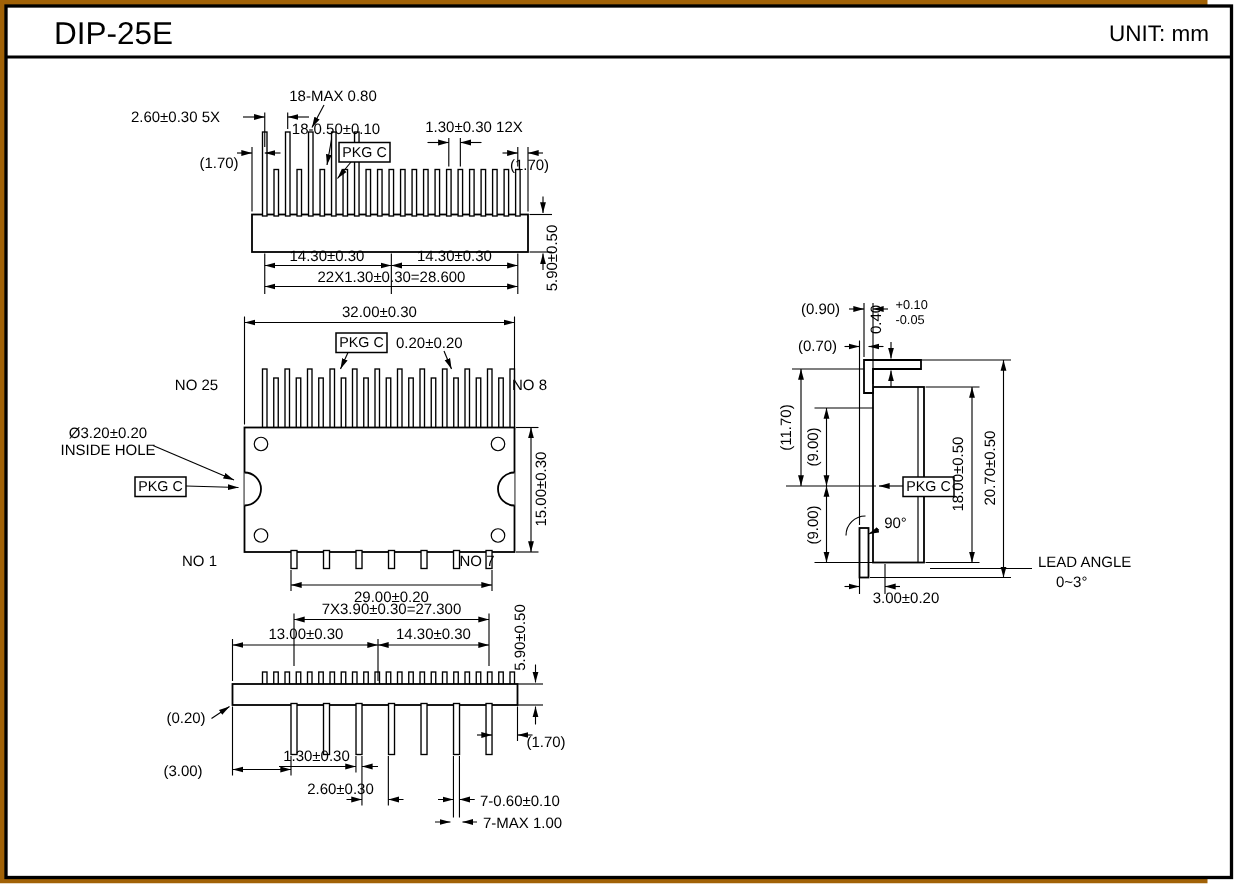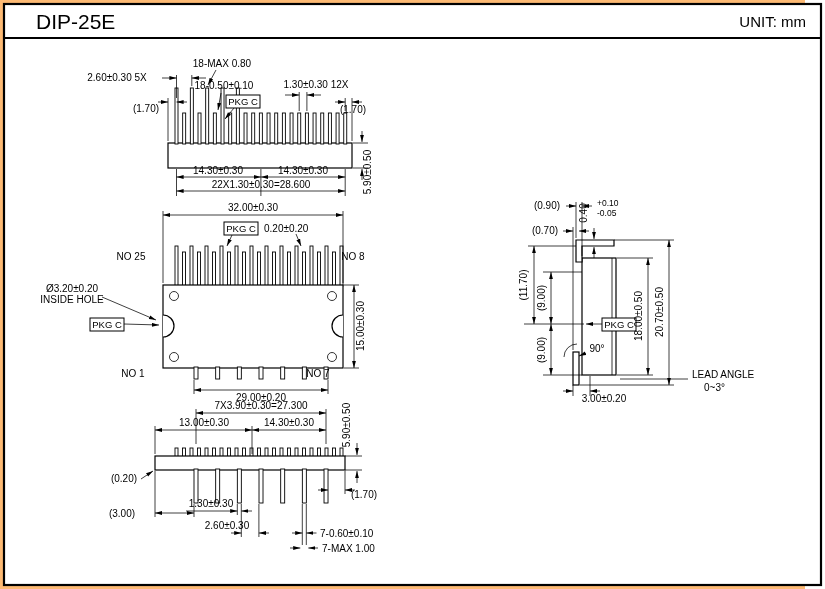--- a/index.html
+++ b/index.html
@@ -1,16 +1,16 @@
 <!DOCTYPE html>
 <html><head>
 <meta charset="utf-8">
 <style>
   html,body{margin:0;padding:0;background:#ffffff}
-  .page{width:805px;height:589px;position:relative;background:#fdba74;font-family:"Liberation Sans","DejaVu Sans",sans-serif}
+  .page{width:805px;height:589px;position:relative;background:#a16207;font-family:"Liberation Sans","DejaVu Sans",sans-serif}
   svg text{fill:#000;font-family:"Liberation Sans","DejaVu Sans",sans-serif;font-size:10px}
   svg .title{font-size:21px}
   svg .unit{font-size:15px}
   svg .t9{font-size:9.5px}
   svg .t8{font-size:8.5px}
   .outline{fill:#ffffff;stroke:#000;stroke-width:1.2}
   .pin{fill:#ffffff;stroke:#000;stroke-width:0.9}
   .thin{fill:none;stroke:#000;stroke-width:0.8}
   .dims line,.dims path{stroke:#000;stroke-width:0.75;fill:none}
   .pkgbox{fill:#fff;stroke:#000;stroke-width:1}

